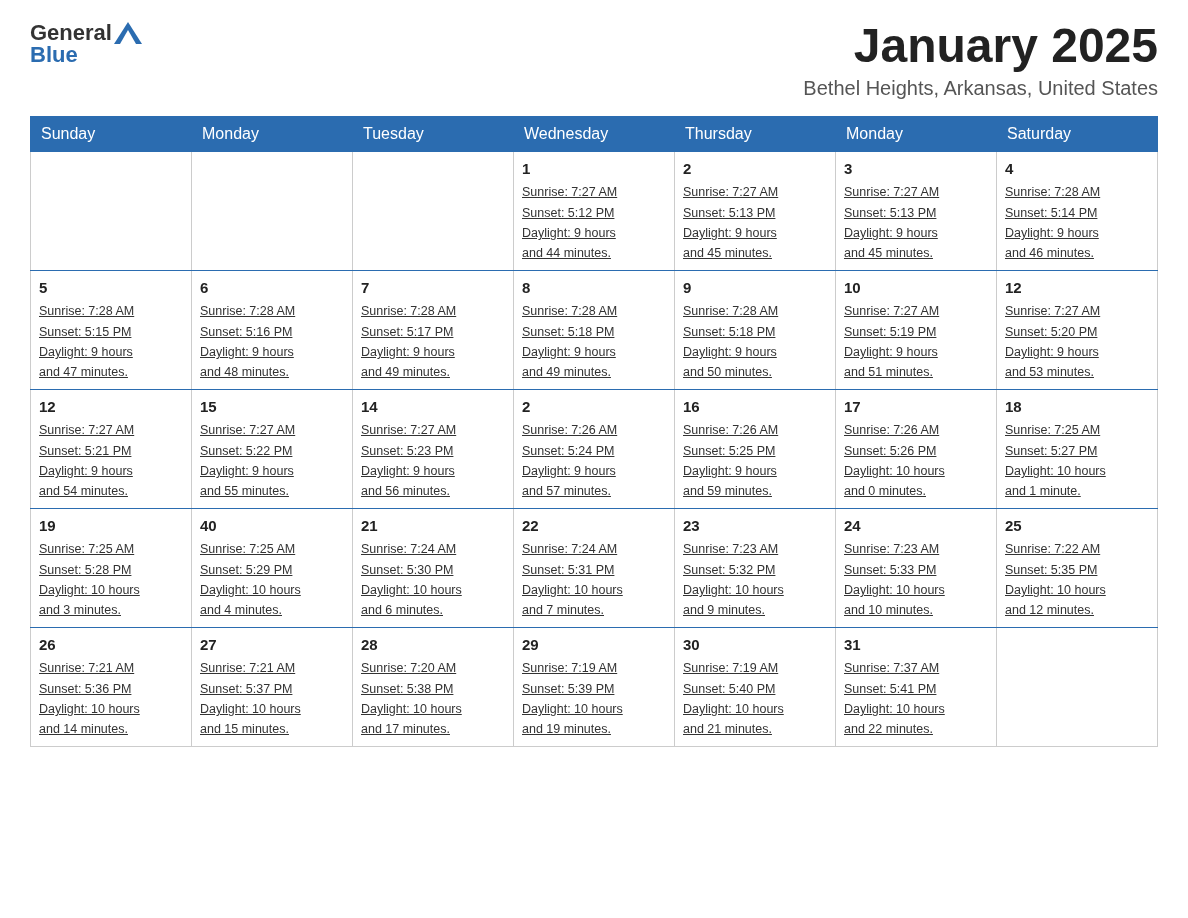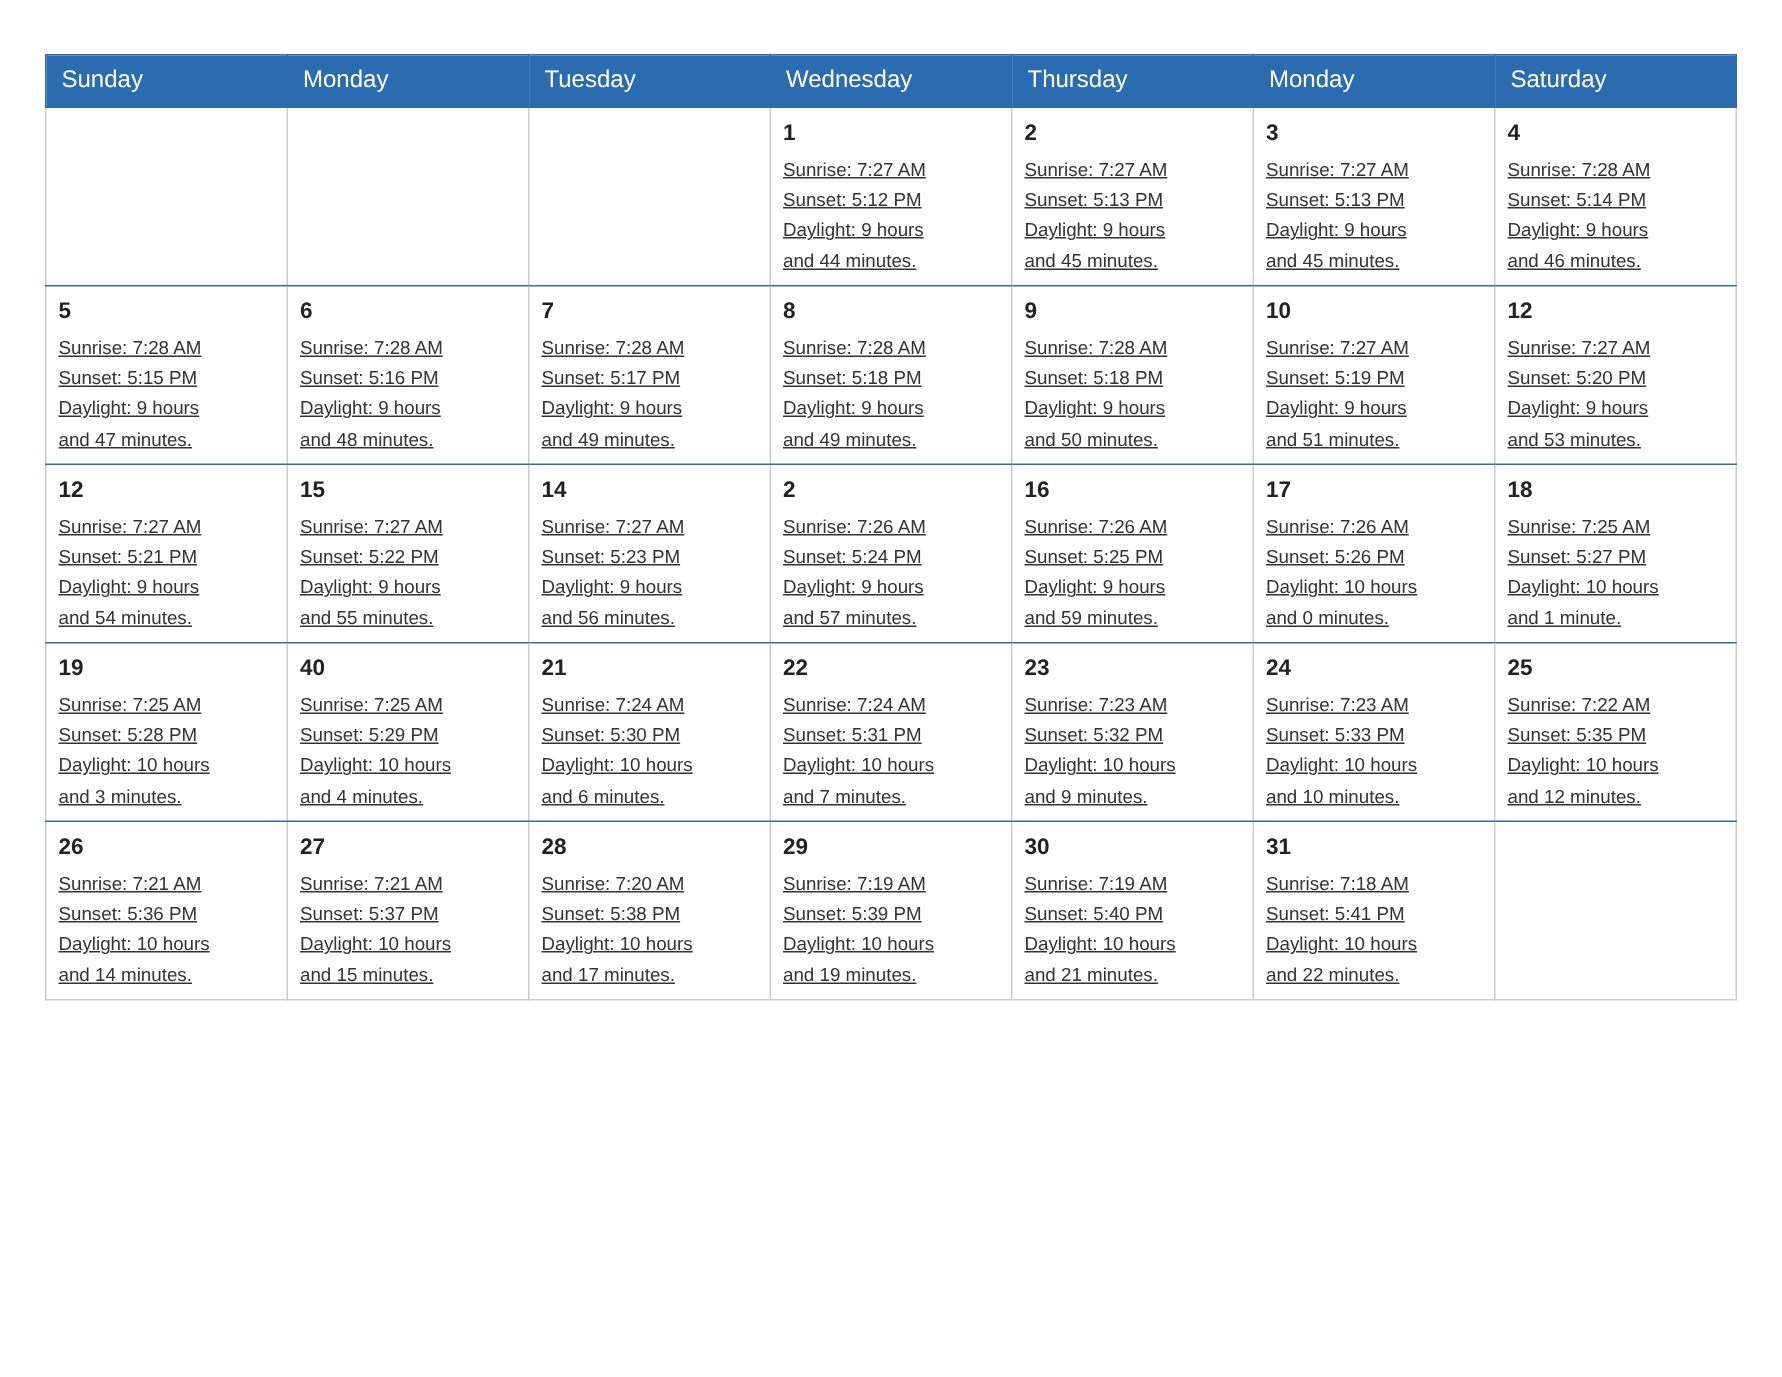--- a/index.html
+++ b/index.html
@@ -87,20 +87,37 @@
       text-decoration: underline;
     }
     .calendar tbody tr:not(:last-child) td {
       border-bottom: 1.5px solid #2b6cb0;
     }
   </style>
 </head>
 <body>
 
 <div class="header">
+  <div class="logo">
+    <div style="display:flex; flex-direction:column; align-items:flex-start;">
+      <div style="display:flex; align-items:center;">
+        <span class="logo-text">General</span>
+
+        <svg class="logo-icon" viewBox="0 0 28 22" xmlns="http://www.w3.org/2000/svg">
+          <polygon points="0,22 14,0 28,22" fill="#2b6cb0"></polygon>
+          <polygon points="6,22 14,8 22,22" fill="#fff"></polygon>
+        </svg>
+      </div>
+      <span class="logo-text" style="color:#2b6cb0; margin-top:-4px;">Blue</span>
+    </div>
+  </div>
+  <div class="title-section">
+    <div class="month-title">January 2025</div>
+    <div class="location-title">Bethel Heights, Arkansas, United States</div>
+  </div>
 </div>
 
 <table class="calendar">
   <thead>
     <tr>
     <th>Sunday</th>
         <th>Monday</th>
         <th>Tuesday</th>
         <th>Wednesday</th>
         <th>Thursday</th>
@@ -234,20 +251,20 @@
 Daylight: 10 hours
 and 17 minutes.</span></td>
         <td><span class="day-number">29</span><span class="day-info" style="white-space: pre-line;">Sunrise: 7:19 AM
 Sunset: 5:39 PM
 Daylight: 10 hours
 and 19 minutes.</span></td>
         <td><span class="day-number">30</span><span class="day-info" style="white-space: pre-line;">Sunrise: 7:19 AM
 Sunset: 5:40 PM
 Daylight: 10 hours
 and 21 minutes.</span></td>
-        <td><span class="day-number">31</span><span class="day-info" style="white-space: pre-line;">Sunrise: 7:18 AM
+        <td><span class="day-number">31</span><span class="day-info" style="white-space: pre-line;">Sunrise: 7:37 AM
 Sunset: 5:41 PM
 Daylight: 10 hours
 and 22 minutes.</span></td>
         <td class="empty"></td>
       </tr>
     </tbody>
 </table>
 
 </body></html>

